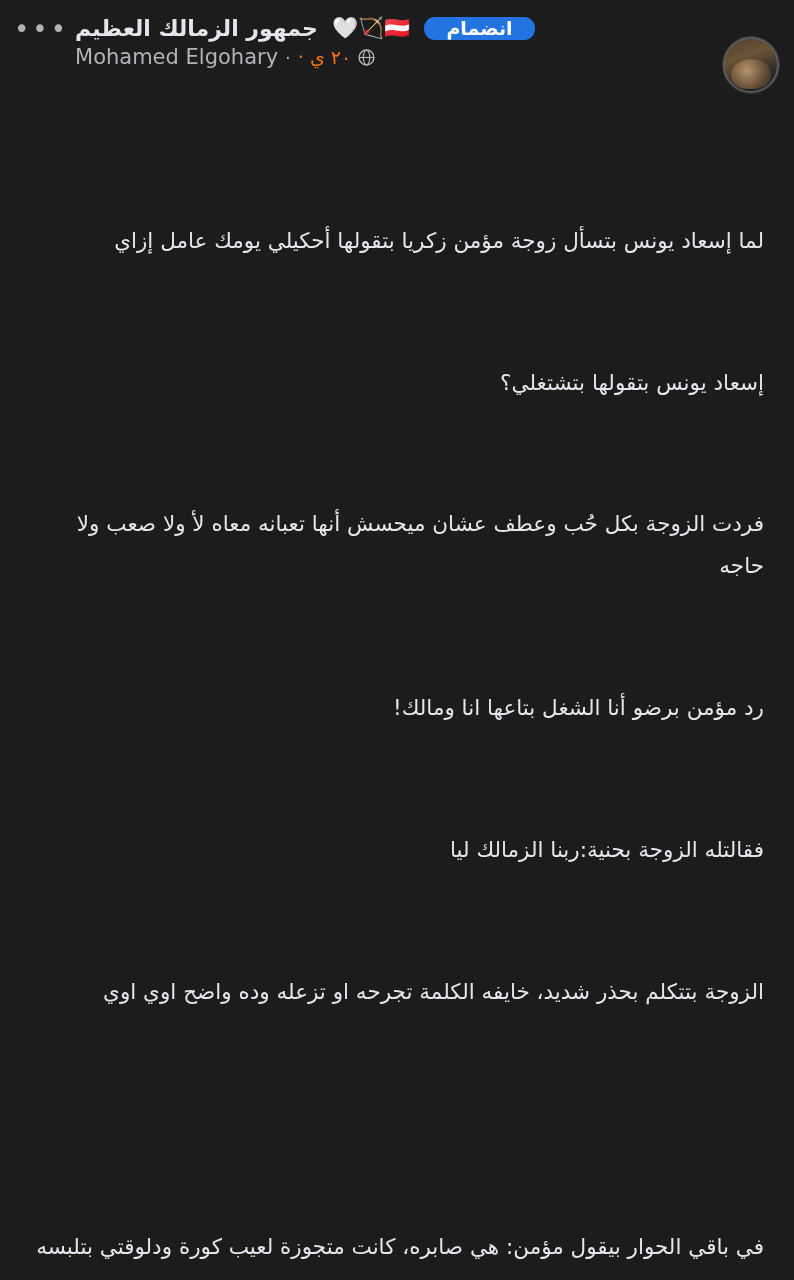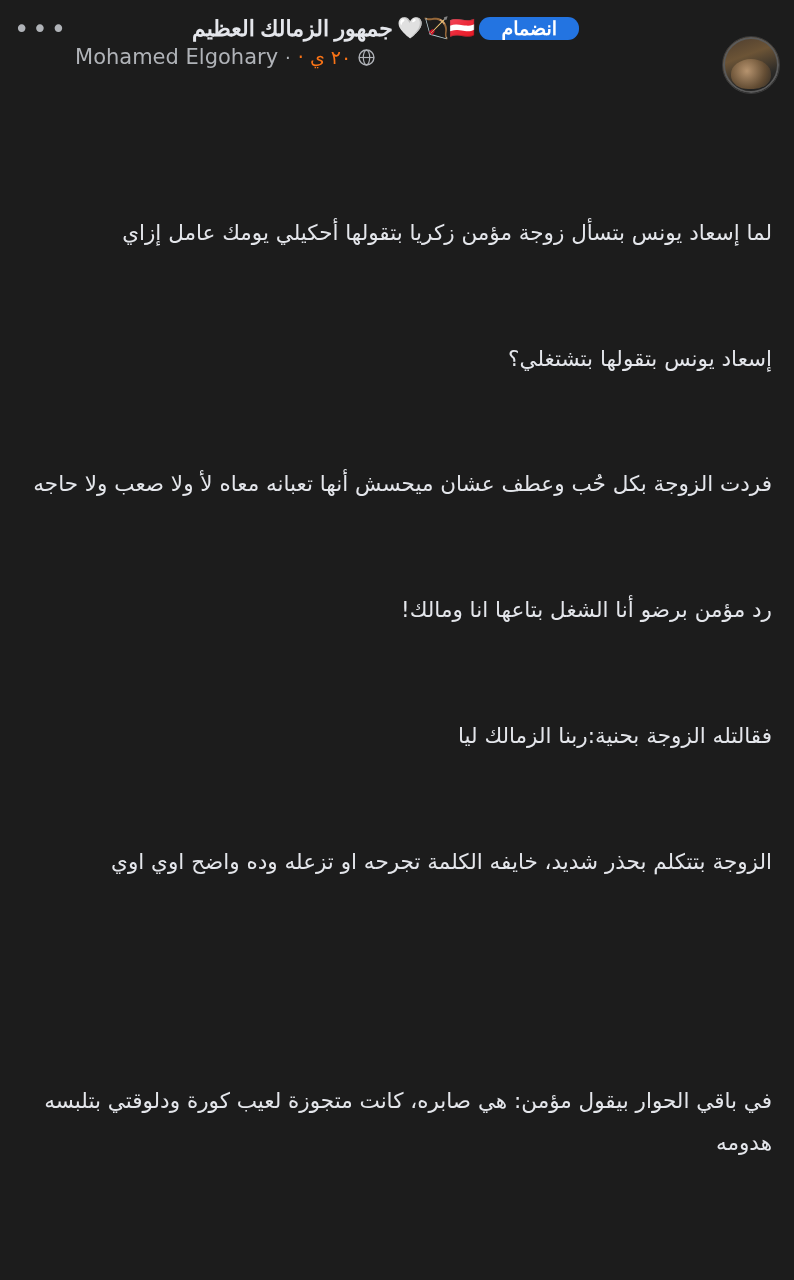--- a/index.html
+++ b/index.html
@@ -64,26 +64,25 @@
 
   .header-text {
     flex: 1 1 auto;
     padding-top: 2px;
     text-align: right;
     min-width: 0;
   }
   .page-title-row {
     display: flex;
     align-items: center;
-    justify-content: center;
-    gap: 4px;
+    justify-content: flex-start;
+    gap: 14px;
     flex-direction: row-reverse;
     flex-wrap: nowrap;
     white-space: nowrap;
-    font-family: Liberation Serif, serif;
   }
   .page-title {
     font-size: 22px;
     font-weight: bold;
     color: #e4e6eb;
     letter-spacing: 0;
     line-height: 1.5;
   }
   .title-emoji {
     font-size: 21px;
@@ -150,21 +149,21 @@
     font-size: 21.5px;
     line-height: 1.95;
     color: #e4e6eb;
     white-space: pre-wrap;
     word-wrap: break-word;
     flex: 1 1 auto;
     overflow: hidden;
     letter-spacing: 0;
   }
   .post-body p {
-    margin: 0;
+    margin: 8px;
   }
   .blank-line { height: 30px; }
 </style>
 </head>
 <body>
 
 <div class="screen">
 
   <div class="post-header">
 

